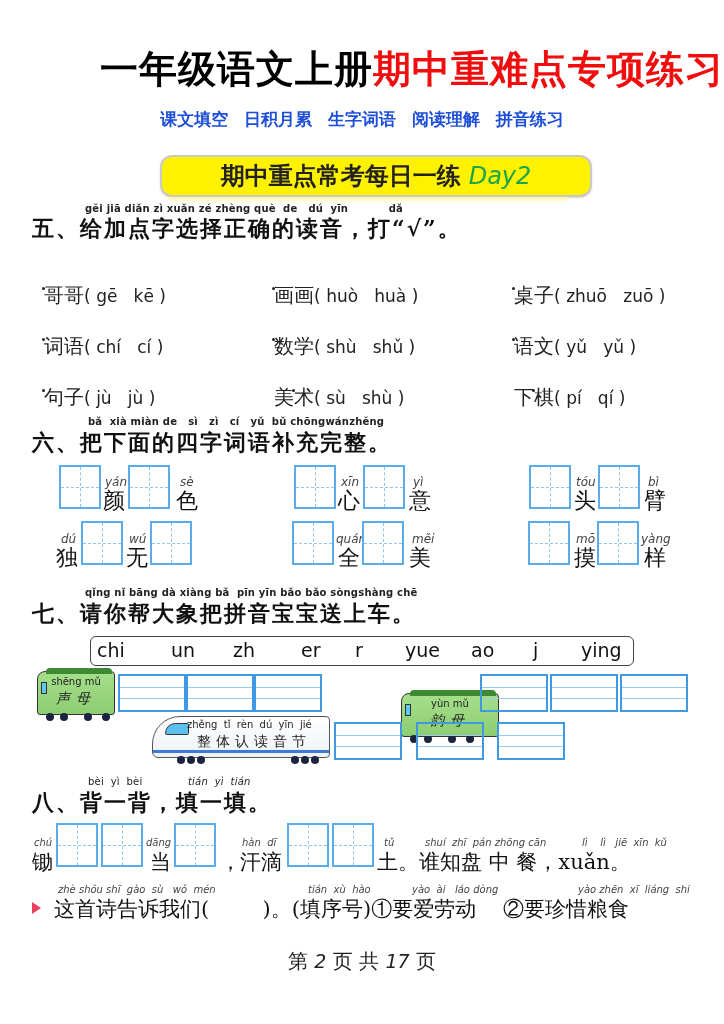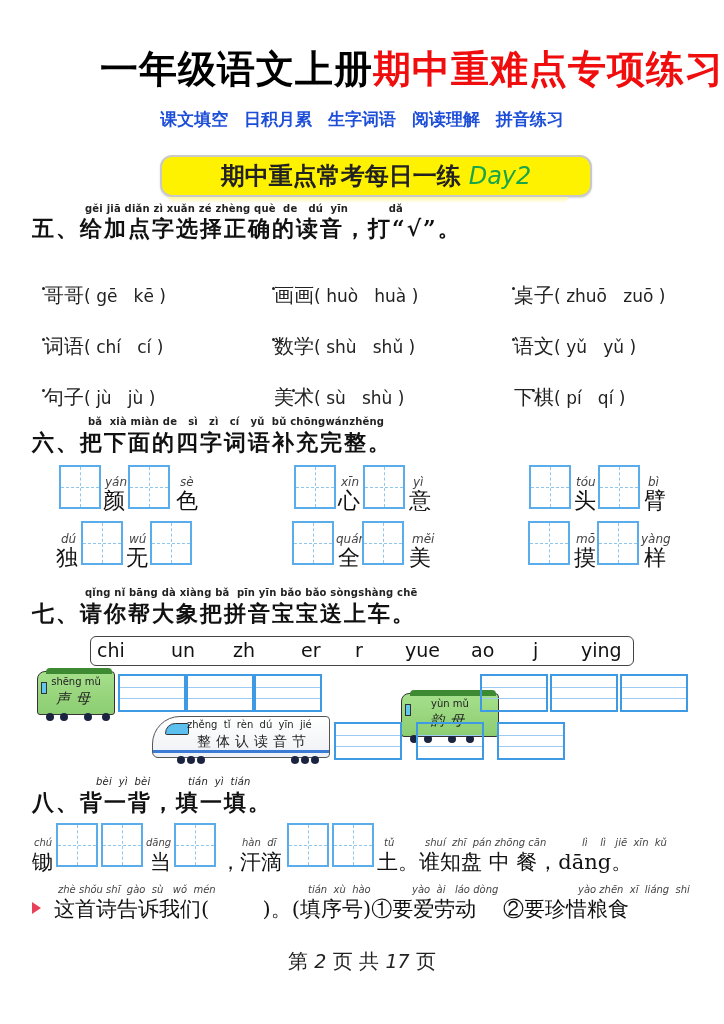--- a/index.html
+++ b/index.html
@@ -209,40 +209,40 @@
   <div class="wheel" style="left:34px;"></div>
   <div class="wheel" style="left:44px;"></div>
   <div class="wheel" style="left:138px;"></div>
   <div class="wheel" style="left:148px;"></div>
   <div class="wheel" style="left:158px;"></div>
 </div>
 <div class="four-line" style="left:334px;top:722px;"></div>
 <div class="four-line" style="left:416px;top:722px;"></div>
 <div class="four-line" style="left:497px;top:722px;"></div>
 
-<div class="abs sec-pinyin" style="left:88px;top:776px;font-style:italic;font-weight:normal;margin-left:8px;">bèi  yì  bèi</div>
+<div class="abs sec-pinyin" style="left:88px;top:776px;font-weight:normal;">bèi  yì  bèi</div>
 <div class="abs sec-pinyin" style="left:188px;top:776px;font-style:italic;font-weight:normal;">tián  yì  tián</div>
 <div class="abs sec-title" style="left:32px;top:788px;">八、背一背，填一填。</div>
 
 <div class="poem-py" style="left:34px;top:837px;">chú</div>
 <div class="poem-hz" style="left:32px;top:848px;">锄</div>
 <div class="tz" style="left:56px;top:823px;"></div>
 <div class="tz" style="left:101px;top:823px;"></div>
 <div class="poem-py" style="left:146px;top:837px;">dāng</div>
 <div class="poem-hz" style="left:150px;top:848px;">当</div>
 <div class="tz" style="left:174px;top:823px;"></div>
 <div class="poem-hz" style="left:220px;top:848px;">，</div>
 <div class="poem-py" style="left:242px;top:837px;">hàn  dī</div>
 <div class="poem-hz" style="left:240px;top:848px;">汗滴</div>
 <div class="tz" style="left:287px;top:823px;"></div>
 <div class="tz" style="left:332px;top:823px;"></div>
 <div class="poem-py" style="left:384px;top:837px;">tǔ</div>
 <div class="poem-py" style="left:425px;top:837px;">shuí  zhī  pán zhōng cān</div>
 <div class="poem-py" style="left:582px;top:837px;">lì    lì   jiē  xīn  kǔ</div>
-<div class="poem-hz" style="left:377px;top:848px;">土。谁知盘 中 餐，dāng。</div>
+<div class="poem-hz" style="left:377px;top:848px;">土。谁知盘 中 餐，xuǎn。</div>
 
 <div class="arrow"></div>
 <div class="poem-py" style="left:58px;top:884px;">zhè shǒu shī  gào  sù   wǒ  mén</div>
 <div class="poem-py" style="left:308px;top:884px;">tián  xù  hào</div>
 <div class="poem-py" style="left:412px;top:884px;">yào  ài   láo dòng</div>
 <div class="poem-py" style="left:578px;top:884px;">yào zhēn  xī  liáng  shi</div>
 <div class="poem-hz" style="left:54px;top:895px;">这首诗告诉我们(        )。(填序号)①要爱劳动    ②要珍惜粮食</div>
 <div class="abs" style="left:210px;top:896px;width:82px;height:26px;"></div>
 
 <div class="abs footer"><span>第 </span><span class="num">2</span><span> 页 共 </span><span class="num">17</span><span> 页</span></div>

